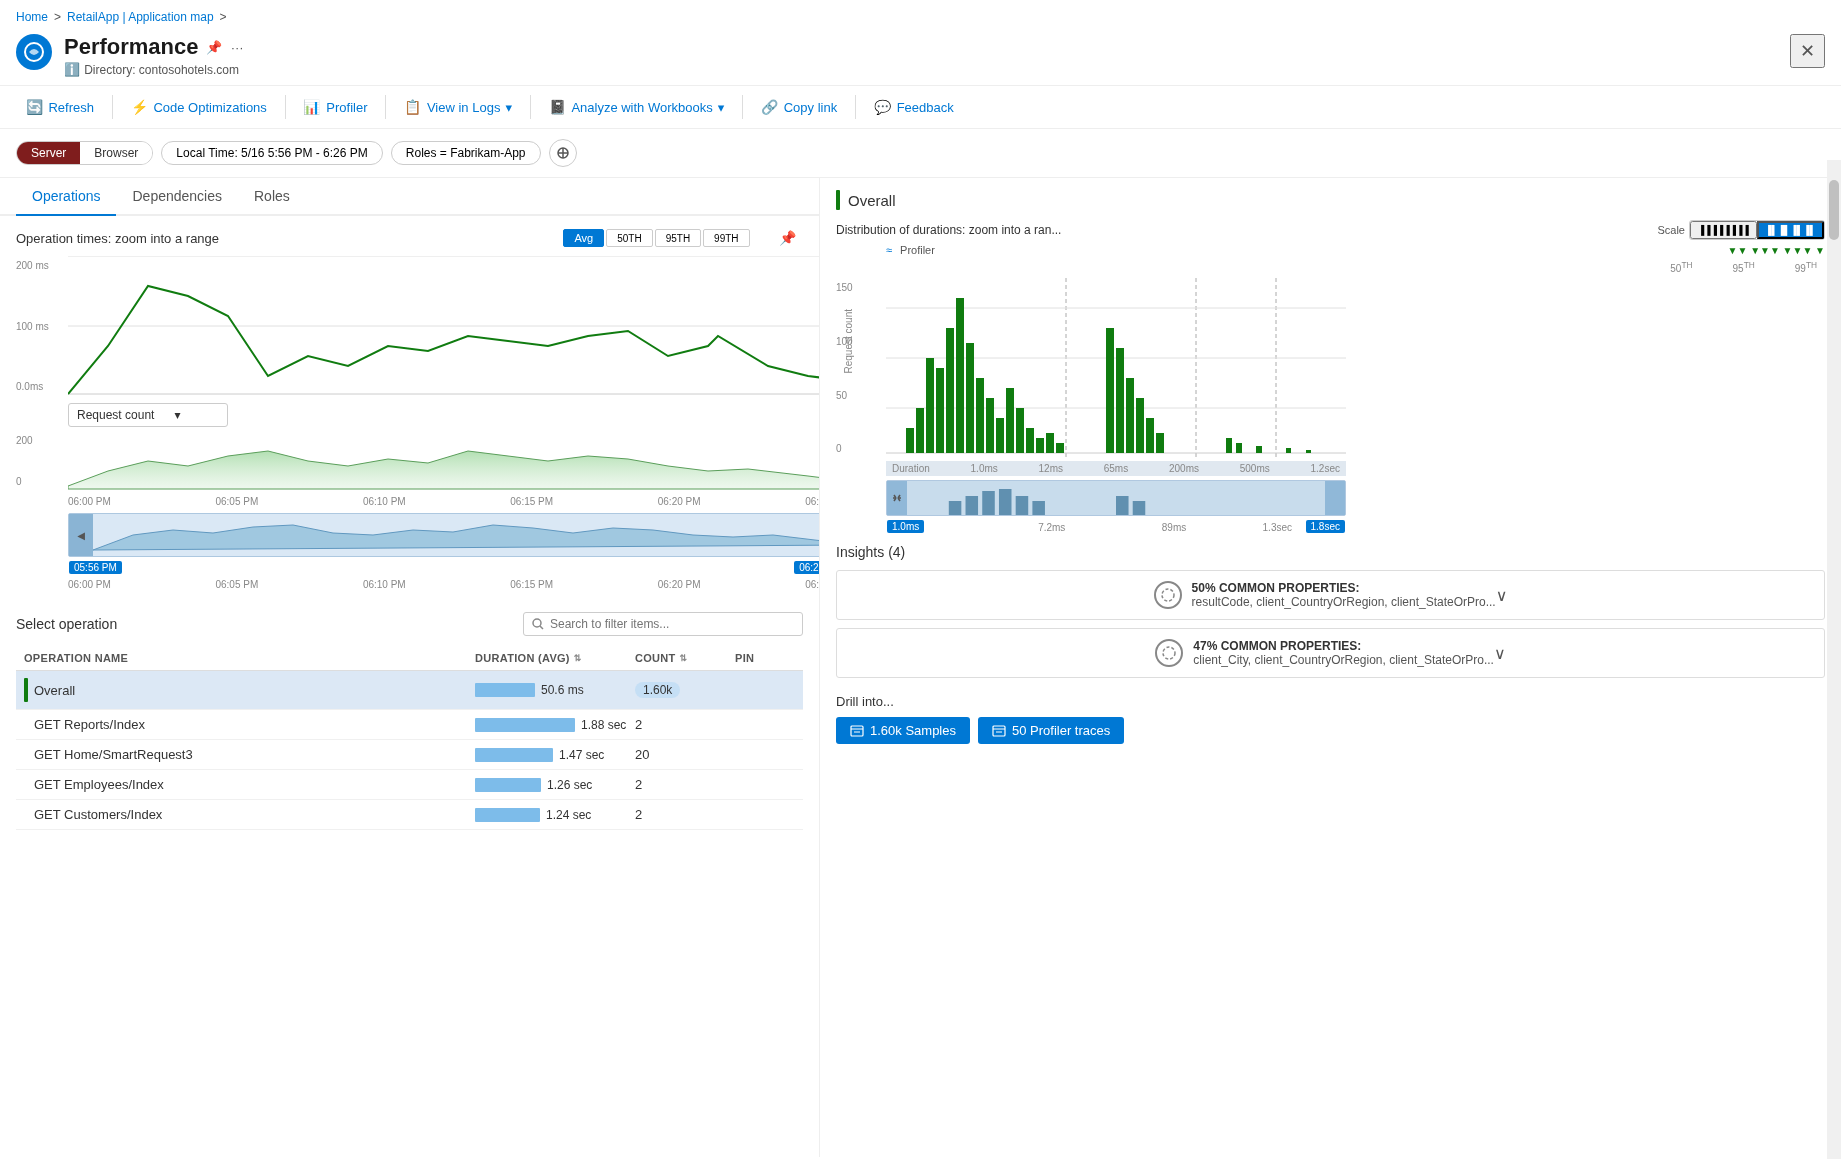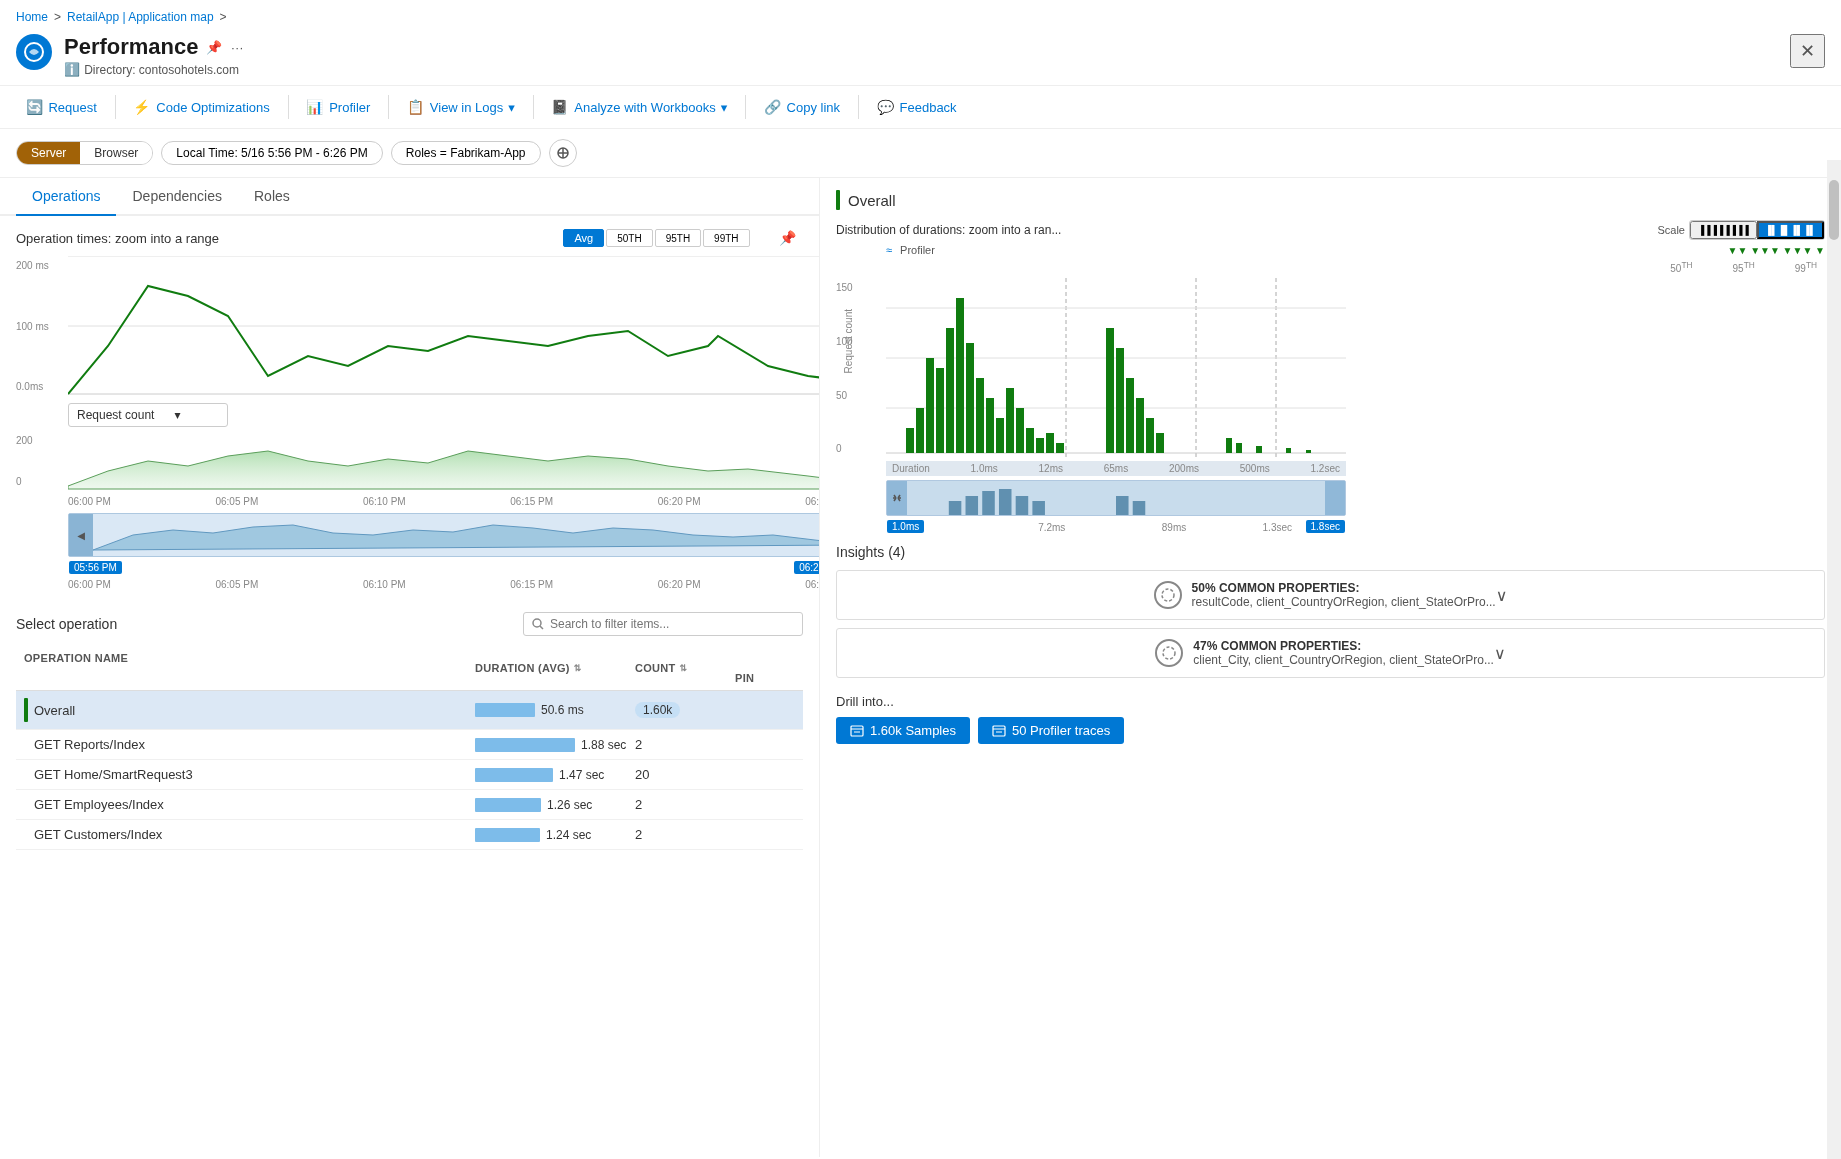--- a/index.html
+++ b/index.html
@@ -21,21 +21,21 @@
     .close-btn { margin-left: auto; font-size: 18px; color: #555; cursor: pointer; padding: 4px 8px; }
     
     .toolbar { display: flex; align-items: center; gap: 4px; padding: 8px 16px; border-bottom: 1px solid #eee; }
     .toolbar-btn { display: flex; align-items: center; gap: 5px; padding: 5px 10px; border: none; background: none; cursor: pointer; color: #0078d4; font-size: 13px; border-radius: 2px; white-space: nowrap; }
     .toolbar-sep { width: 1px; height: 24px; background: #ddd; margin: 0 4px; }
     .toolbar-icon { font-size: 14px; }
     
     .filter-bar { display: flex; align-items: center; gap: 8px; padding: 10px 16px; border-bottom: 1px solid #eee; }
     .filter-pill { display: flex; align-items: center; border: 1px solid #ccc; border-radius: 16px; overflow: hidden; }
     .filter-pill-btn { padding: 4px 14px; font-size: 12px; cursor: pointer; border: none; }
-    .filter-pill-btn.active { background: #a16207; color: white; }
+    .filter-pill-btn.active { background: #7f1d1d; color: white; }
     .filter-pill-btn.inactive { background: white; color: #333; }
     .filter-time { border: 1px solid #ccc; border-radius: 16px; padding: 4px 14px; font-size: 12px; background: white; cursor: pointer; }
     .filter-roles { border: 1px solid #ccc; border-radius: 16px; padding: 4px 14px; font-size: 12px; background: white; cursor: pointer; }
     .filter-icon-btn { border: 1px solid #ccc; border-radius: 50%; width: 28px; height: 28px; display: flex; align-items: center; justify-content: center; cursor: pointer; background: white; }
     
     .main-layout { display: flex; height: calc(100vh - 180px); overflow: hidden; }
     .left-panel { flex: 0 0 820px; border-right: 1px solid #eee; overflow-y: auto; overflow-x: hidden; }
     .right-panel { flex: 1; overflow-y: auto; padding: 12px 16px; }
     
     .tabs { display: flex; gap: 0; padding: 0 16px; border-bottom: 2px solid #eee; margin-bottom: 0; }
@@ -55,21 +55,21 @@
     .operation-section { padding: 8px 16px; }
     .operation-header { display: flex; align-items: center; justify-content: space-between; margin-bottom: 10px; }
     .operation-title { font-size: 14px; font-weight: 500; }
     .search-box { display: flex; align-items: center; border: 1px solid #ccc; border-radius: 3px; padding: 4px 8px; gap: 6px; width: 280px; }
     .search-input { border: none; outline: none; font-size: 12px; flex: 1; color: #888; }
     
     .table-header { display: flex; padding: 6px 8px; font-size: 11px; font-weight: 600; color: #555; border-bottom: 1px solid #ddd; text-transform: uppercase; letter-spacing: 0.3px; }
     .col-name { flex: 1; }
     .col-duration { width: 160px; display: flex; align-items: center; gap: 4px; }
     .col-count { width: 100px; display: flex; align-items: center; gap: 4px; }
-    .col-pin { width: 60px; margin-top: 20px; }
+    .col-pin { width: 60px; }
     
     .table-row { display: flex; align-items: center; padding: 7px 8px; border-bottom: 1px solid #f0f0f0; cursor: pointer; }
     .table-row.selected { background: #dce8f5; }
     .row-indicator { width: 4px; height: 24px; margin-right: 6px; background: #107c10; border-radius: 1px; }
     .row-name { flex: 1; font-size: 13px; }
     .row-duration { width: 160px; display: flex; align-items: center; gap: 6px; }
     .duration-bar { height: 14px; background: #7dbcea; border-radius: 1px; min-width: 2px; }
     .duration-val { font-size: 12px; }
     .row-count { width: 100px; }
     .count-badge { background: #c5dff5; color: #333; padding: 1px 8px; border-radius: 10px; font-size: 12px; display: inline-block; }
@@ -140,21 +140,21 @@
       <span class="title-sub-icon">ℹ️</span>
       <span>Directory: contosohotels.com</span>
     </div>
   </div>
   <button class="close-btn">✕</button>
 </div>
 
 <div class="toolbar">
   <button class="toolbar-btn">
     <span class="toolbar-icon">🔄</span>
-    <span>Request</span>
+    <span>Refresh</span>
   </button>
   <div class="toolbar-sep"></div>
   <button class="toolbar-btn">
     <span class="toolbar-icon">⚡</span>
     <span>Code Optimizations</span>
   </button>
   <div class="toolbar-sep"></div>
   <button class="toolbar-btn">
     <span class="toolbar-icon">📊</span>
     <span>Profiler</span>

